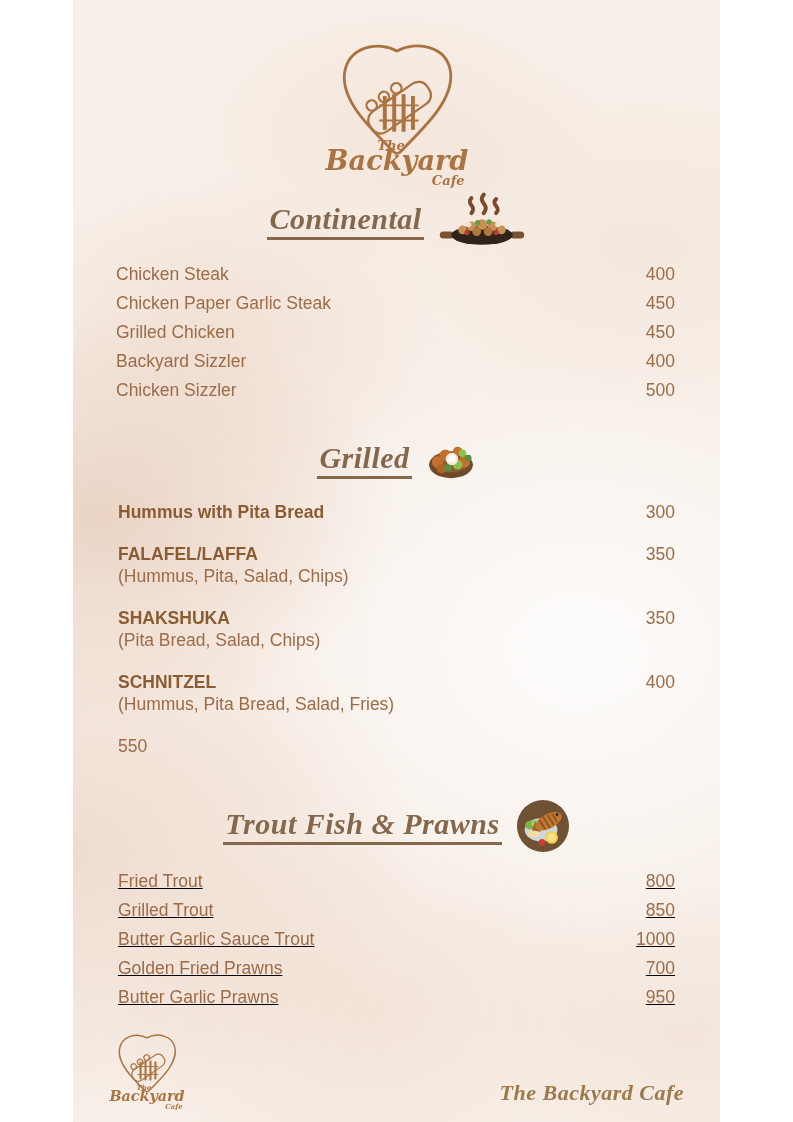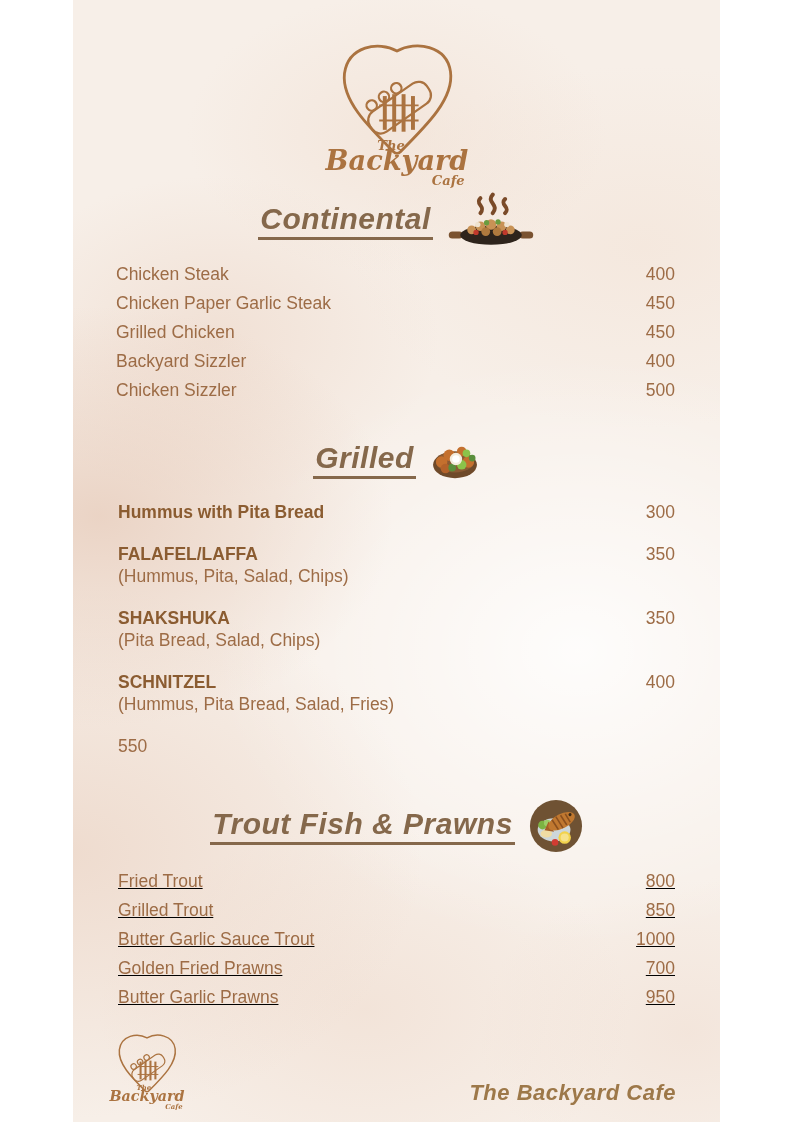--- a/index.html
+++ b/index.html
@@ -15,21 +15,21 @@
       radial-gradient(ellipse 320px 230px at 22% 30%, rgba(232,204,186,0.42), transparent 70%),
       radial-gradient(ellipse 300px 200px at 50% 12%, rgba(238,216,200,0.40), transparent 70%),
       radial-gradient(ellipse 420px 260px at 88% 22%, rgba(240,219,203,0.35), transparent 70%),
       radial-gradient(ellipse 520px 420px at 78% 58%, rgba(255,255,255,0.85), transparent 70%),
       radial-gradient(ellipse 380px 260px at 45% 90%, rgba(235,209,192,0.38), transparent 70%),
       radial-gradient(ellipse 300px 220px at 95% 92%, rgba(234,207,190,0.30), transparent 70%),
       #f7efe8;
   }
   .brand-header{display:flex;justify-content:center;padding-top:36px;}
   .script{
-    font-family:Liberation Sans, sans-serif;
+    font-family:Liberation Serif, serif;
     font-style:italic;font-weight:bold;
   }
   .section-heading{
     display:flex;justify-content:center;align-items:center;gap:14px;
     margin:0;
   }
   .section-heading .title{
     font-size:30px;color:#85684b;
     border-bottom:3px solid #85684b;
     padding:0 2px 1px 2px;
@@ -52,21 +52,21 @@
   .group .item-desc{color:#9d6c46;font-size:17.5px;}
   .group .item-price{font-size:17.5px;color:#9d6c46;line-height:22px;}
   .heading-continental{margin-top:4px;}
   .rows-continental{margin-top:10px;padding-left:43px;}
   .heading-israeli{margin-top:34px;}
   .rows-israeli{margin-top:20px;}
   .heading-trout{margin-top:42px;}
   .rows-trout{margin-top:14px;text-decoration:underline;}
   .footer-logo{position:absolute;left:32px;bottom:8px;}
   .footer-brand{
-    position:absolute;right:44px;bottom:16px;
+    position:absolute;right:36px;bottom:16px;
     font-size:22px;color:#9d7849;letter-spacing:0.5px;
   }
   svg text{font-family:"DejaVu Serif", serif;font-style:italic;font-weight:bold;}
 </style>
 </head>
 <body>
 
 <div class="page">
 
   <svg width="0" height="0" style="position:absolute" aria-hidden="true">

